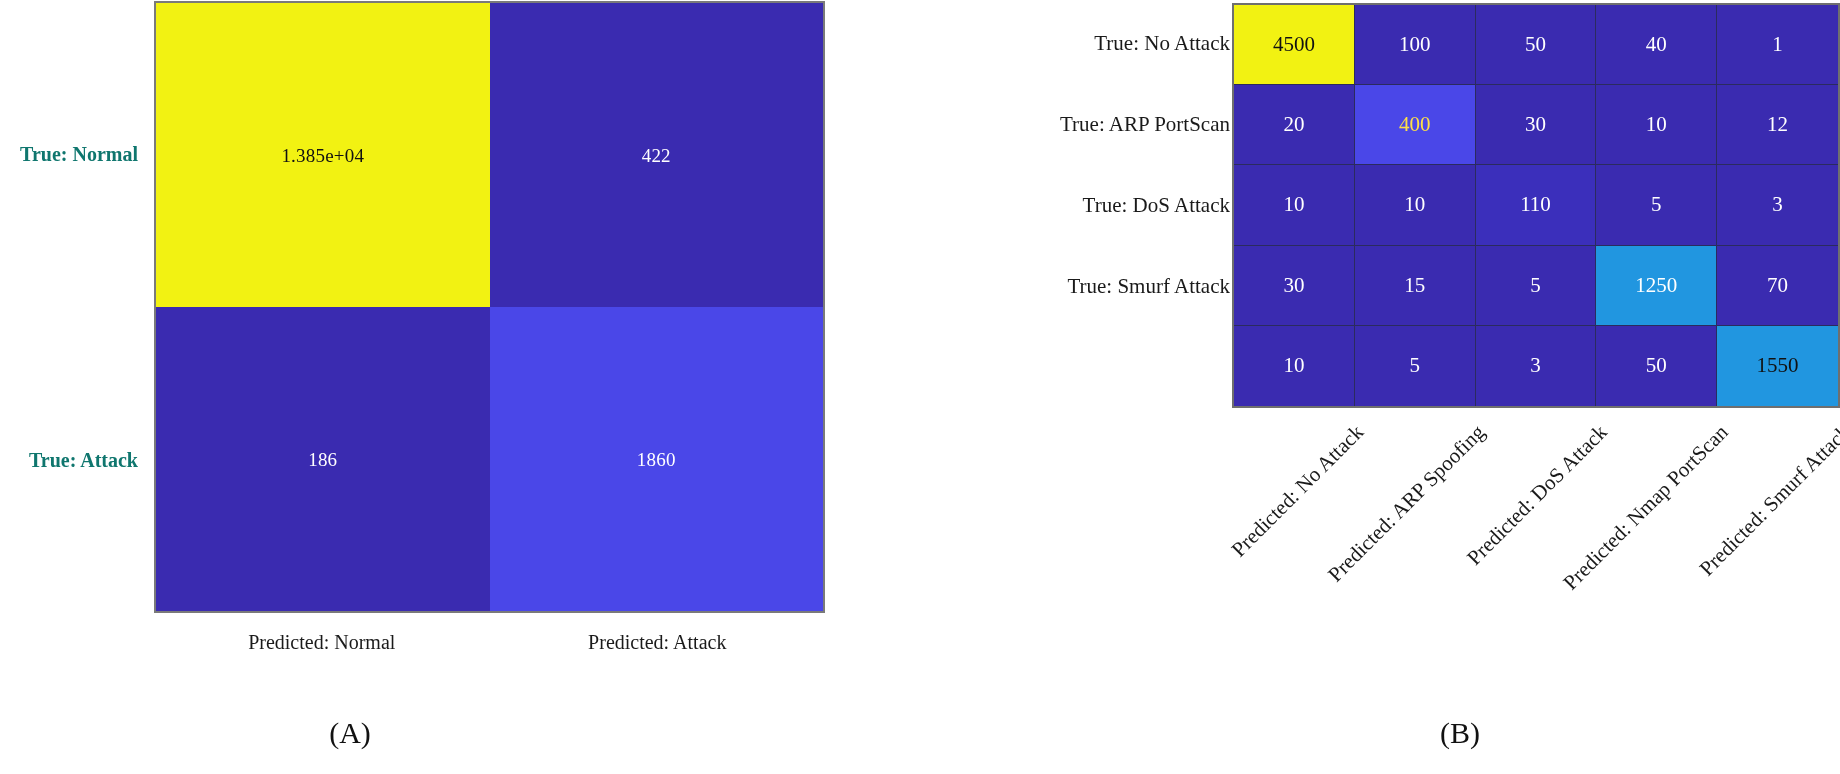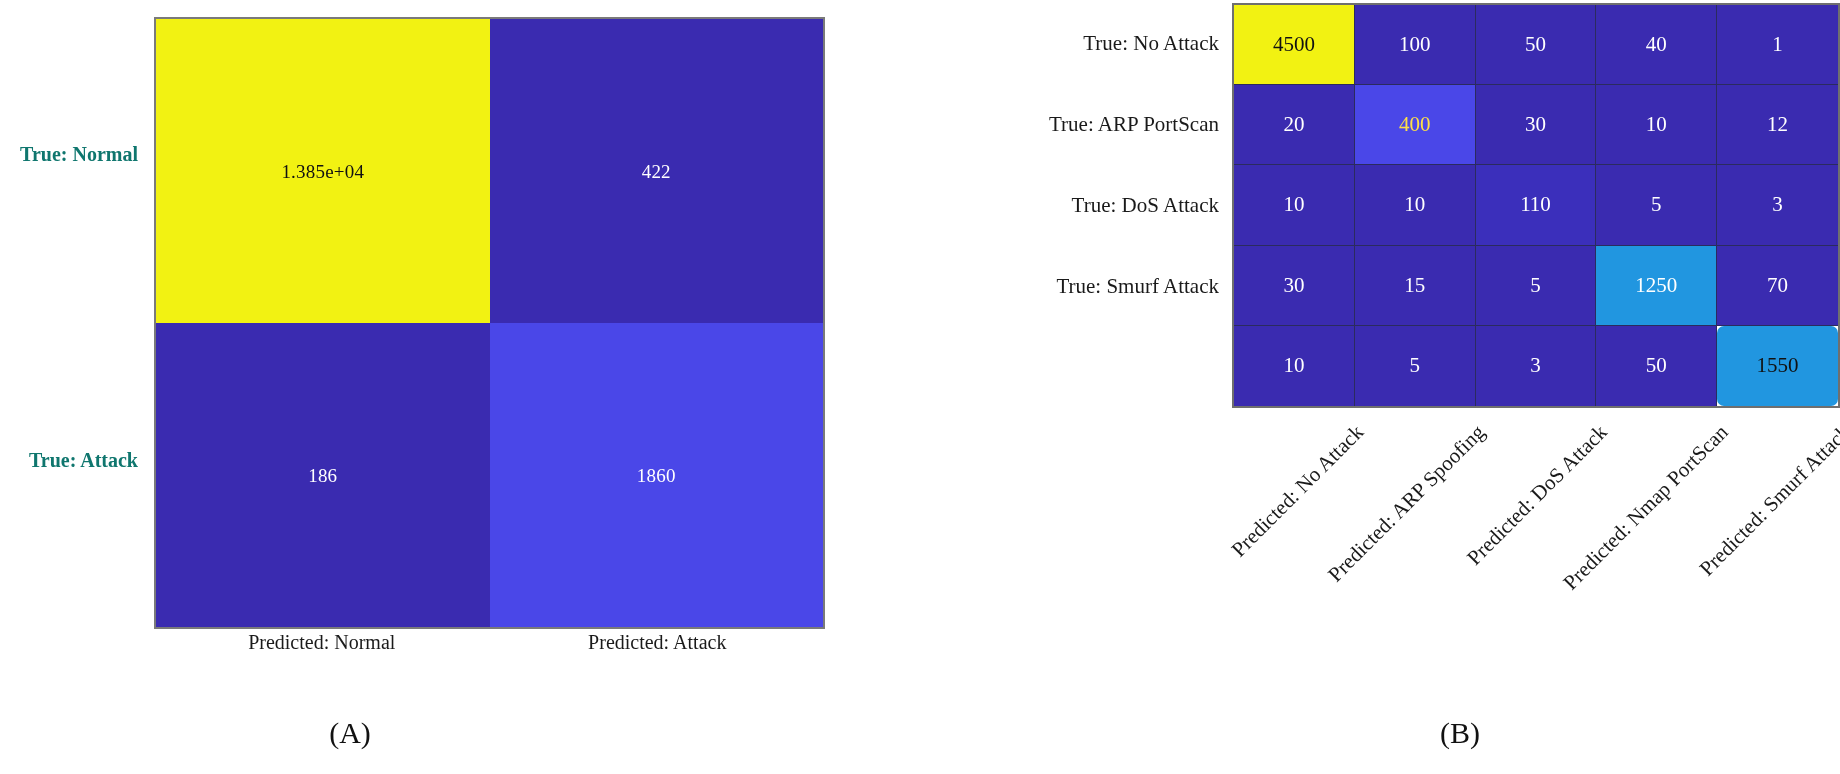--- a/index.html
+++ b/index.html
@@ -10,21 +10,21 @@
     font-family:"Liberation Serif","DejaVu Serif",serif;
     overflow:hidden;
     position:relative;
   }
   .figure{position:absolute;left:0;top:0;width:1840px;height:774px;}
 
   
   #panel-a{position:absolute;left:0;top:0;width:840px;height:774px;}
 
   #matrix-a{
-    position:absolute;left:154px;top:17px;
+    position:absolute;left:154px;top:1px;
     width:671px;height:612px;
     border:2px solid #7a7a7a;
     box-sizing:border-box;
     display:grid;
     grid-template-columns:1fr 1fr;
     grid-template-rows:1fr 1fr;
   }
   #matrix-a .cell{
     display:flex;align-items:center;justify-content:center;
     font-size:19px;
@@ -70,21 +70,21 @@
     display:flex;align-items:center;justify-content:center;
     font-size:21px;line-height:1;
     border-right:1px solid #2b2b5e;
     border-bottom:1px solid #2b2b5e;
     box-sizing:border-box;
   }
   #matrix-b .cell.lastcol{border-right:none;}
   #matrix-b .cell.lastrow{border-bottom:none;}
 
   .rowlabels-b{
-    position:absolute;left:5px;top:3px;width:384px;height:405px;
+    position:absolute;left:16px;top:3px;width:384px;height:405px;
     display:grid;grid-template-rows:repeat(5,1fr);
   }
   .rowlabels-b .rl{
     display:flex;align-items:center;justify-content:flex-end;
     padding-right:10px;
     font-size:21px;color:#1a1a1a;
     white-space:nowrap;
   }
 
   .collabels-b{
@@ -161,21 +161,21 @@
       <div class="cell" style="background-color: rgb(58, 43, 176); color: rgb(255, 255, 255);">30</div>
       <div class="cell" style="background-color: rgb(58, 43, 176); color: rgb(255, 255, 255);">15</div>
       <div class="cell" style="background-color: rgb(58, 43, 176); color: rgb(255, 255, 255);">5</div>
       <div class="cell" style="background-color: rgb(33, 150, 224); color: rgb(255, 255, 255);">1250</div>
       <div class="cell lastcol" style="background-color: rgb(58, 43, 176); color: rgb(255, 255, 255);">70</div>
 
       <div class="cell lastrow" style="background-color: rgb(58, 43, 176); color: rgb(255, 255, 255);">10</div>
       <div class="cell lastrow" style="background-color: rgb(58, 43, 176); color: rgb(255, 255, 255);">5</div>
       <div class="cell lastrow" style="background-color: rgb(58, 43, 176); color: rgb(255, 255, 255);">3</div>
       <div class="cell lastrow" style="background-color: rgb(58, 43, 176); color: rgb(255, 255, 255);">50</div>
-      <div class="cell lastrow lastcol" style="background-color: rgb(33, 150, 224); color: rgb(17, 17, 17); border-radius: 7px;">1550</div>
+      <div class="cell lastrow lastcol" style="background-color: rgb(33, 150, 224); color: rgb(17, 17, 17);">1550</div>
     </div>
 
     <div class="collabels-b">
       <div class="cl" style="left: auto; right: 488.832px;">Predicted: No Attack</div>
       <div class="cl" style="left: auto; right: 367.232px;">Predicted: ARP Spoofing</div>
       <div class="cl" style="left: auto; right: 245.632px;">Predicted: DoS Attack</div>
       <div class="cl" style="left: auto; right: 124.032px;">Predicted: Nmap PortScan</div>
       <div class="cl" style="left: auto; right: 2.432px;">Predicted: Smurf Attack</div>
     </div>
 

